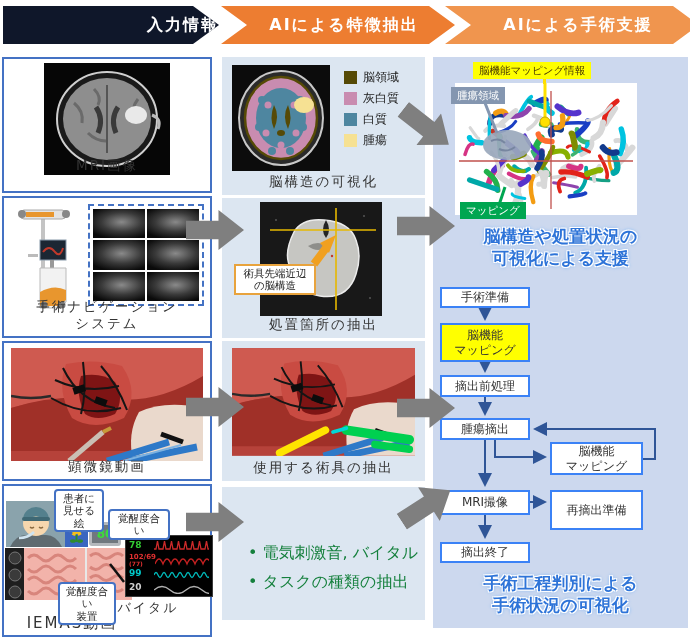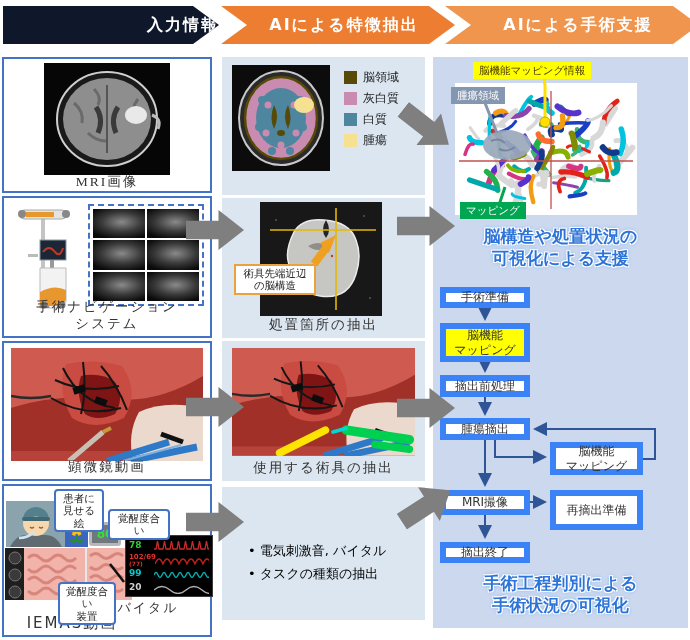--- a/index.html
+++ b/index.html
@@ -27,21 +27,21 @@
   
   .callout{position:absolute;background:#fff;border:2px solid #4472c4;border-radius:4px;
            font-size:10.5px;line-height:1.18;text-align:center;color:#222;padding:1px 3px;z-index:7;box-sizing:border-box;}
   .callout-orange{border:2px solid #e8a33d;border-radius:0;}
 
   
   .legend{position:absolute;left:122px;top:12px;display:flex;flex-direction:column;gap:4px;}
   .legrow{display:flex;align-items:center;gap:6px;font-size:12px;color:#222;}
   .sw{width:13px;height:13px;flex:0 0 13px;}
 
-  .blist{position:absolute;left:26px;top:52px;font-size:13px;color:#000000;line-height:1.8;}
+  .blist{position:absolute;left:26px;top:52px;font-size:16px;color:#15803d;line-height:1.8;}
   .bitem::before{content:"•  ";}
 
   
   .iepart{position:absolute;}
   .screen{background:#b4b8bc;border-radius:3px;box-sizing:border-box;padding:3px;}
   .screen-in{width:100%;height:100%;background:#70787e;color:#3ae03a;font-weight:bold;font-size:12px;
              display:flex;align-items:center;justify-content:center;}
   .monitor{position:absolute;background:#000;border:1px solid #3a3a3a;box-sizing:border-box;padding:2px 3px;
            display:flex;flex-direction:column;justify-content:space-around;z-index:4;}
   .vrow{display:flex;align-items:center;height:13px;}
@@ -54,21 +54,21 @@
   .tile{background:radial-gradient(70% 60% at 55% 45%,#8a8a8a 0%,#3a3a3a 55%,#0a0a0a 100%);}
 
   
   .imgarea{position:absolute;left:22px;top:26px;width:182px;height:132px;background:#fff;z-index:1;}
   .maplabel{position:absolute;font-size:10.5px;padding:1.5px 6px;z-index:7;white-space:nowrap;}
   .yline{position:absolute;width:3px;background:#ffe000;z-index:6;}
   .headline{position:absolute;left:0;width:100%;text-align:center;font-weight:bold;font-size:17px;color:#2e74d8;
             line-height:1.3;z-index:3;
             text-shadow:-1px -1px 0 #fff,1px -1px 0 #fff,-1px 1px 0 #fff,1px 1px 0 #fff,
                         0 -2px 3px #a8c8f2,0 2px 3px #a8c8f2,-2px 0 3px #a8c8f2,2px 0 3px #a8c8f2;}
-  .fbox{position:absolute;background:#fff;border:6px solid #3b82f6;box-sizing:border-box;z-index:2;
+  .fbox{position:absolute;background:#fff;border:2px solid #3b82f6;box-sizing:border-box;z-index:2;
         display:flex;flex-direction:column;align-items:center;justify-content:center;
         font-size:12px;color:#333;line-height:1.2;text-align:right;}
   .flowsvg{position:absolute;left:0;top:0;z-index:1;}
 </style>
 </head>
 <body>
 
 <div class="canvas">
 
   <div class="chev chev1" style="background: #0f172a; justify-content: flex-end;">
@@ -85,21 +85,21 @@
     <svg style="position:absolute;left:40px;top:4px;" width="126" height="112" viewBox="0 0 126 112">
       <rect width="126" height="112" fill="#060606"></rect>
       <ellipse cx="63" cy="56" rx="50" ry="47" fill="#1a1a1a" stroke="#cfcfcf" stroke-width="2"></ellipse>
       <ellipse cx="63" cy="56" rx="44" ry="41" fill="#8e8e8e"></ellipse>
       <path d="M30,40 q10,8 8,20 M94,36 q-8,10 -4,22 M50,26 q8,8 4,16 M44,70 q8,8 18,8" stroke="#6a6a6a" stroke-width="3" fill="none"></path>
       <path d="M52,44 q8,12 2,26 M74,44 q-8,12 -2,26" stroke="#3a3a3a" stroke-width="5" fill="none"></path>
       <line x1="63" y1="22" x2="63" y2="90" stroke="#555" stroke-width="2"></line>
       <ellipse cx="92" cy="52" rx="11" ry="9" fill="#e9e9e9"></ellipse>
       <path d="M108,52 q10,4 6,14" stroke="#bbb" stroke-width="3" fill="none"></path>
     </svg>
-    <div class="cap" style="bottom:0;font-family:Liberation Serif, serif;">MRI画像</div>
+    <div class="cap" style="bottom:16px;">MRI画像</div>
   </div>
 
   <div class="lbox" style="top:196px;height:142px;padding-left:21px;">
     <svg style="position:absolute;left:6px;top:6px;" width="70" height="105" viewBox="0 0 70 105">
       <rect x="31" y="6" width="4" height="62" fill="#c4c4c4"></rect>
       <rect x="10" y="6" width="46" height="9" rx="4" fill="#e4e4e4" stroke="#aaa"></rect>
       <rect x="16" y="8" width="28" height="5" fill="#e8962e"></rect>
       <circle cx="12" cy="10" r="4" fill="#888"></circle>
         <circle cx="56" cy="10" r="4" fill="#888"></circle>
       <rect x="30" y="36" width="26" height="20" fill="#1c2733" stroke="#8899aa"></rect>
@@ -253,20 +253,21 @@
       </div>
       <div class="legrow">
         <span class="sw" style="background: rgb(78, 134, 160);"></span>
         <span>白質</span>
       </div>
       <div class="legrow">
         <span class="sw" style="background: rgb(246, 225, 147);"></span>
         <span>腫瘍</span>
       </div>
     </div>
+    <div class="cap" style="bottom:4px;">脳構造の可視化</div>
   </div>
 
   <div class="mbox" style="top:198px;height:140px;">
     <svg style="position:absolute;left:38px;top:4px;" width="122" height="114" viewBox="0 0 122 114">
       <rect width="122" height="114" fill="#181818"></rect>
       <circle cx="16" cy="18" r="1" fill="#555"></circle>
         <circle cx="104" cy="14" r="1" fill="#555"></circle>
       <circle cx="12" cy="84" r="1" fill="#555"></circle>
         <circle cx="110" cy="96" r="1" fill="#555"></circle>
       <path d="M34,30 q8,-14 30,-12 q26,2 32,20 q6,16 0,34 q-8,26 -36,22 q-26,-4 -28,-26 q-10,-14 2,-38 z" fill="#c6c6c2" stroke="#ececec" stroke-width="1.5"></path>

